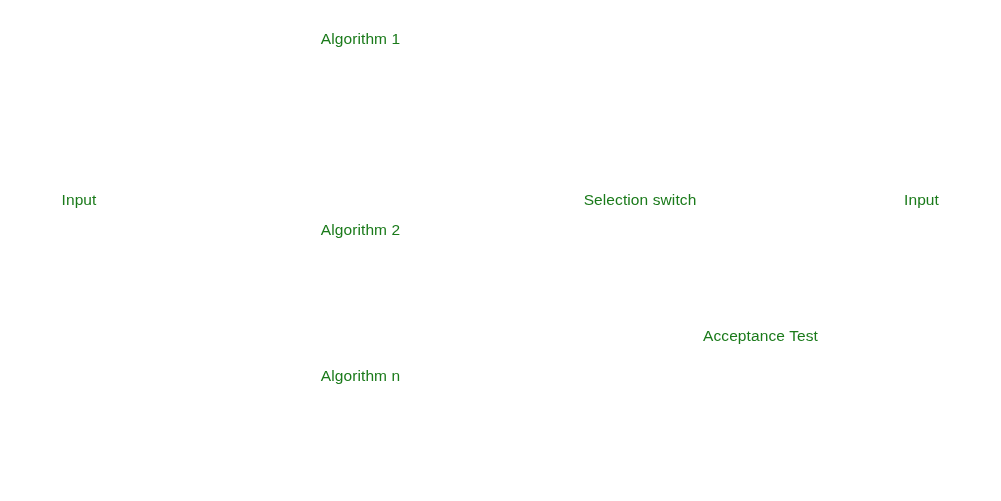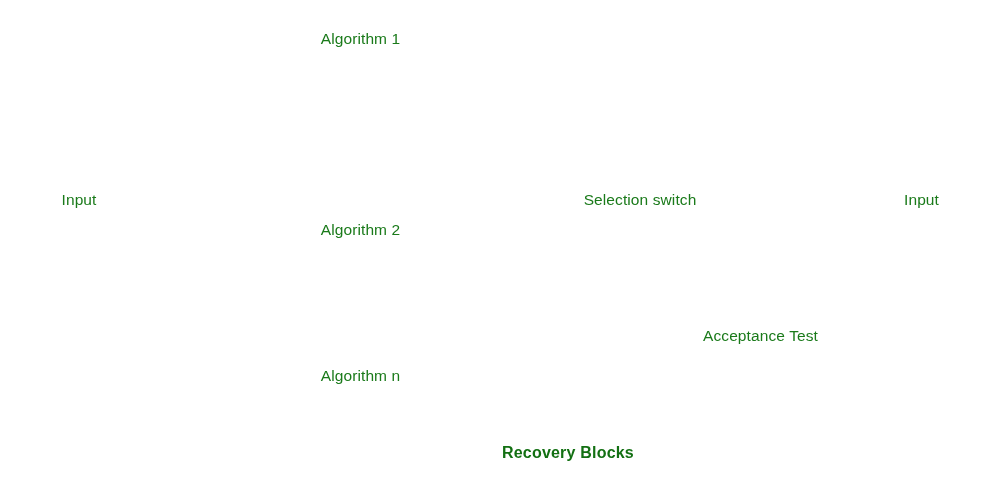--- a/index.html
+++ b/index.html
@@ -80,15 +80,14 @@
   </div>
 
   <div class="node" id="node-algorithm-n">
     <span class="node-label">Algorithm n</span>
   </div>
 
   <div class="node" id="node-acceptance-test">
     <span class="node-label">Acceptance Test</span>
   </div>
 
-  <div class="caption" id="diagram-caption">Recovery Blocks</div>
 
 </div>
 
 </body></html>

